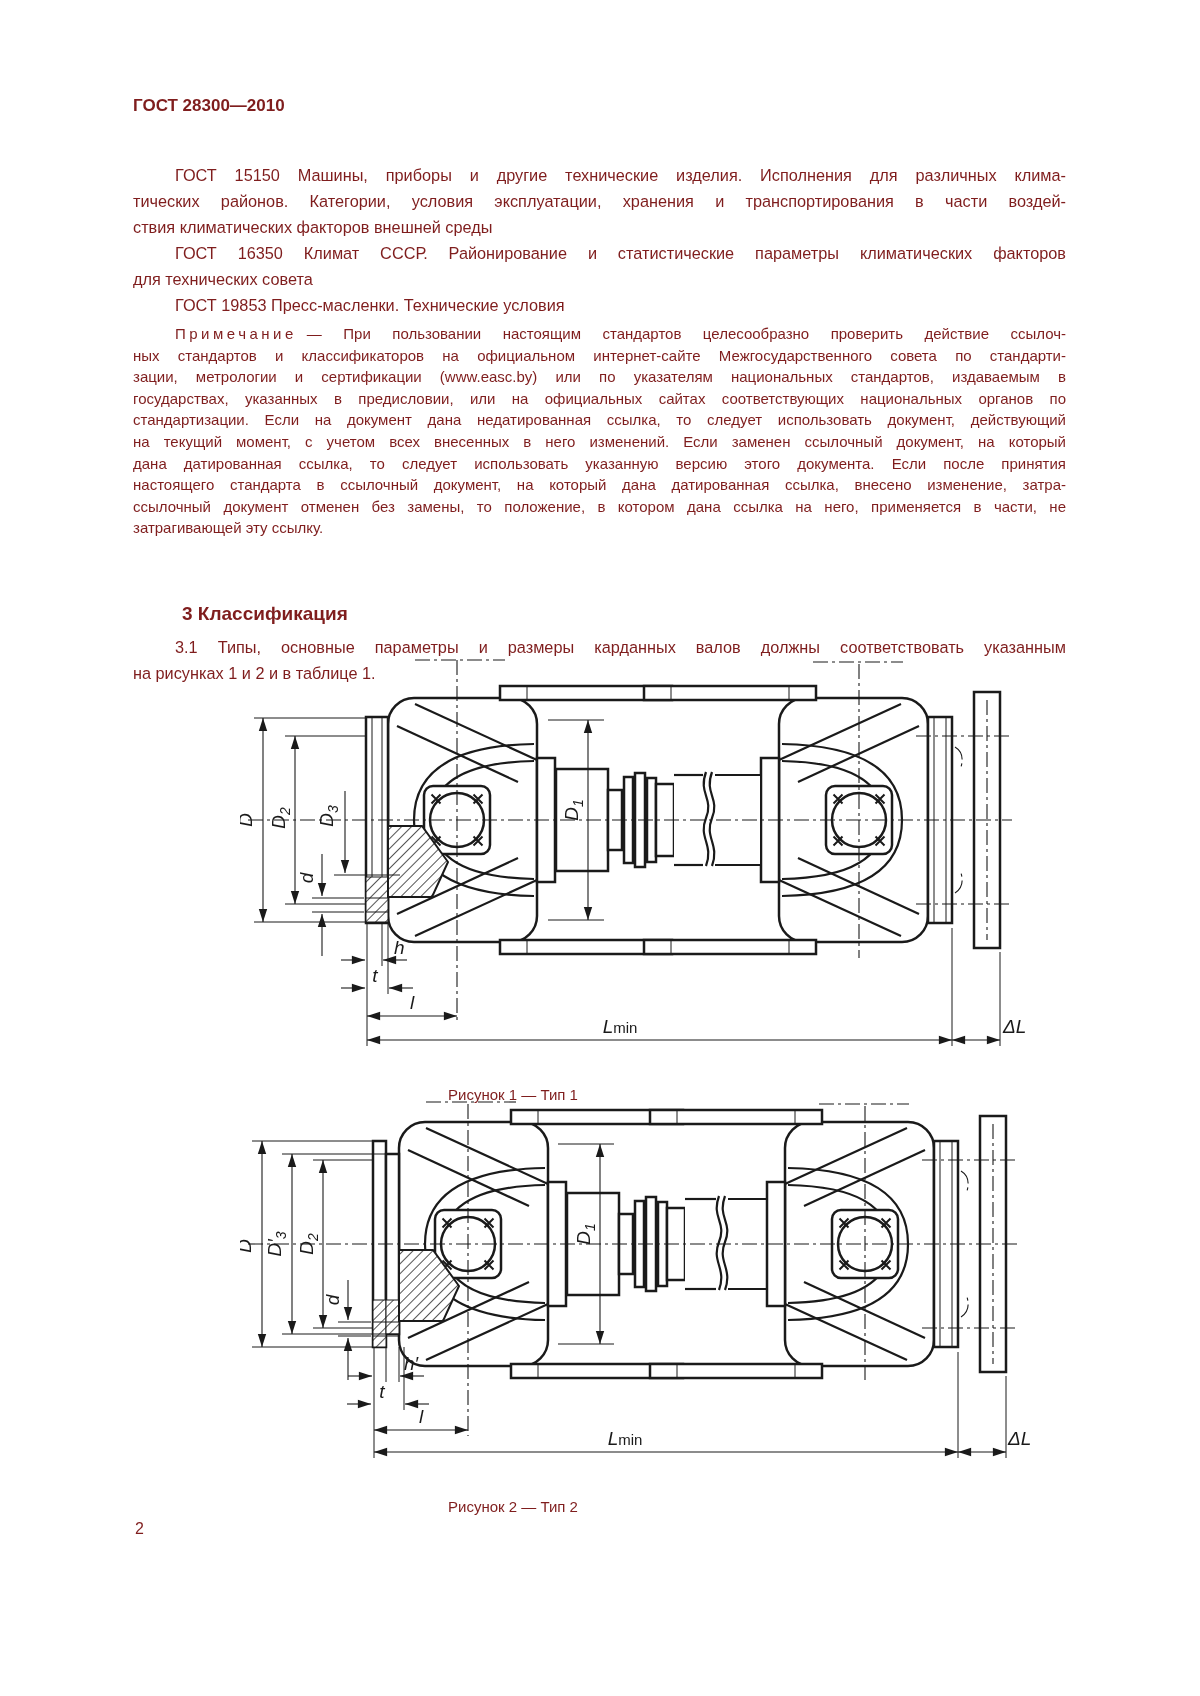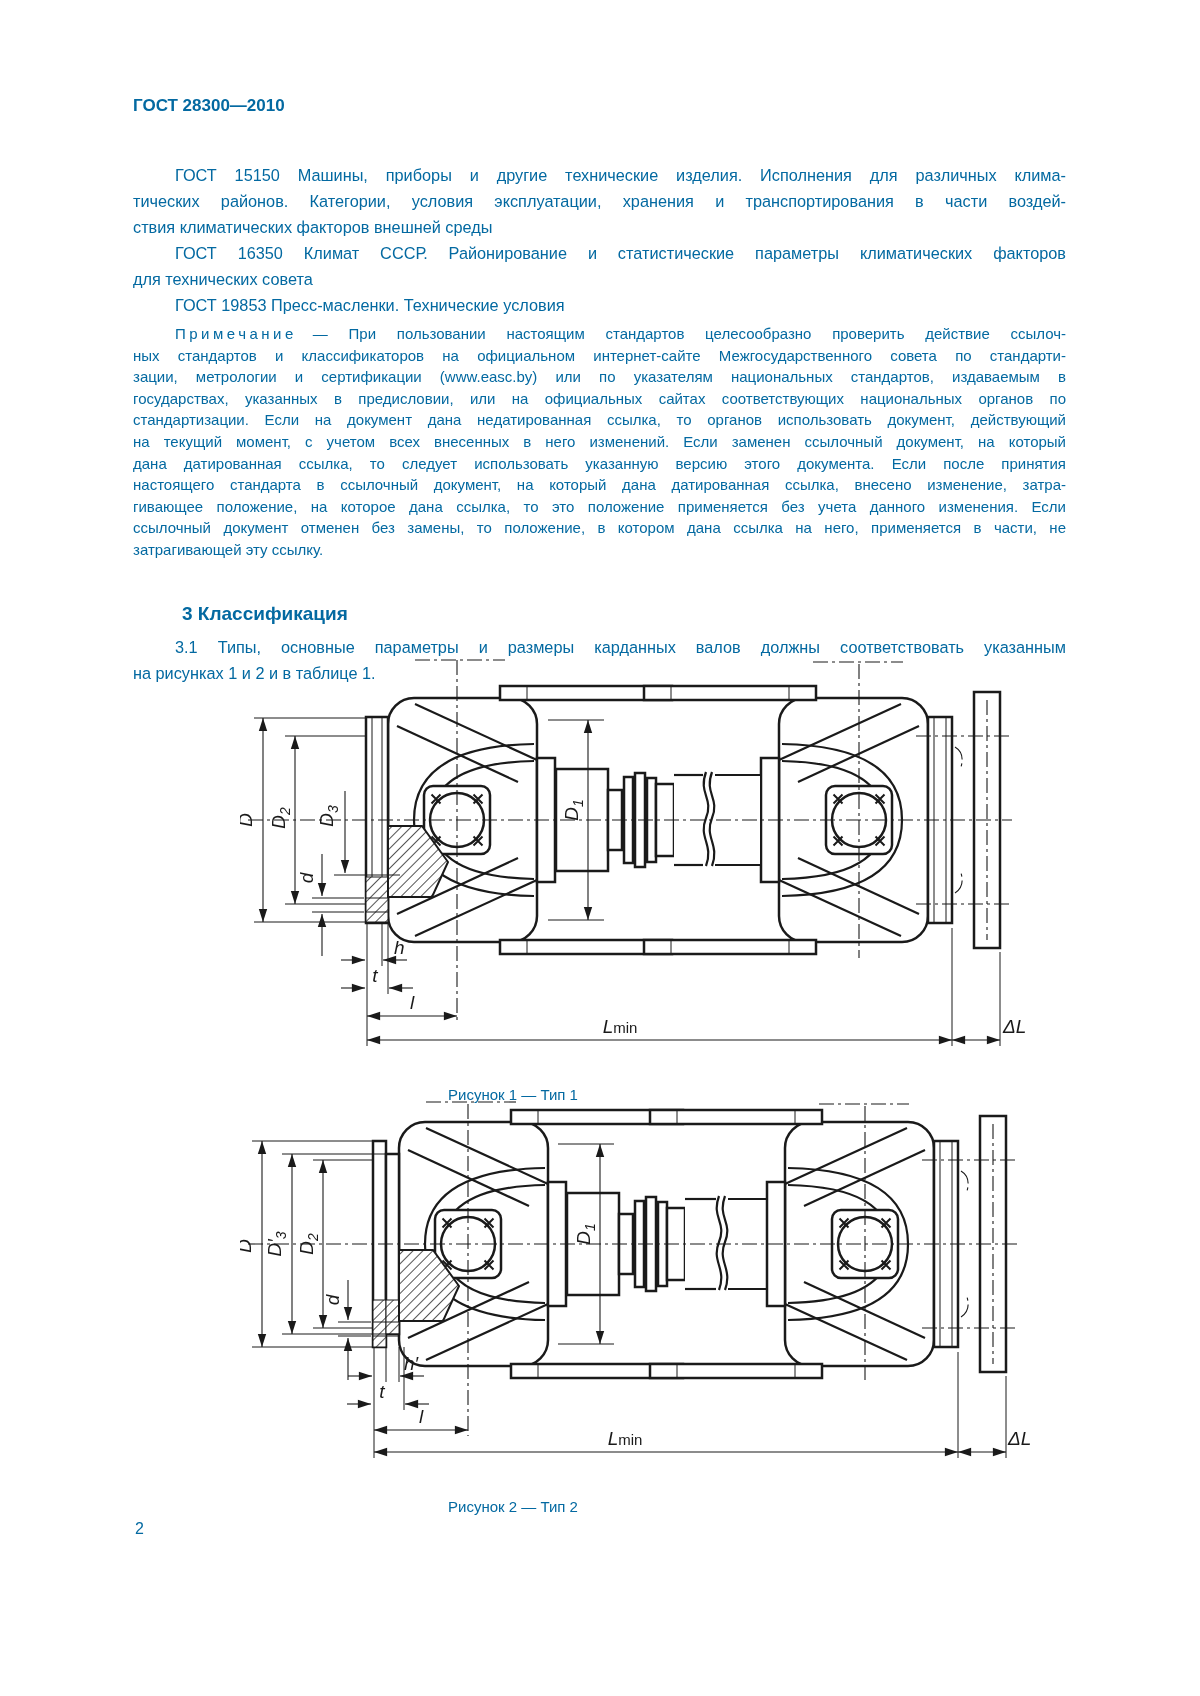--- a/index.html
+++ b/index.html
@@ -1,24 +1,24 @@
 <!DOCTYPE html>
 <html><head>
 <meta charset="utf-8">
 <style>
   html,body{margin:0;padding:0;background:#e8e8e8;}
   .page{position:relative;width:1200px;height:1696px;background:#ffffff;margin:0 auto;
-        font-family:"Liberation Sans",sans-serif;color:#0369a1;overflow:hidden;}
+        font-family:"Liberation Sans",sans-serif;color:#7f1d1d;overflow:hidden;}
   .hdr{position:absolute;left:133px;top:96px;font-size:17px;font-weight:bold;}
   .tb{position:absolute;left:133px;width:933px;font-size:16.3px;line-height:26px;}
   .note{position:absolute;left:133px;width:933px;font-size:15px;line-height:21.6px;}
   .ln{min-height:1em;}
   .j{text-align:justify;text-align-last:justify;}
   .ind{text-indent:42px;}
-  .lbl{letter-spacing:3.5px;margin-right:16px;}
+  .lbl{letter-spacing:3.5px;margin-right:10px;}
   .sect{position:absolute;left:133px;top:596px;width:933px;margin:7px;font-size:19px;font-weight:bold;text-indent:42px;}
   .cap{position:absolute;left:513px;transform:translateX(-50%);font-size:15px;white-space:nowrap;}
   .pgnum{position:absolute;left:135px;top:1520px;font-size:16px;}
   .figwrap{position:absolute;left:240px;}
   svg{display:block;}
   .o{fill:#ffffff;stroke:#1a1a1a;stroke-width:2.5px;}
   .o2{fill:none;stroke:#1a1a1a;stroke-width:2.2px;}
   .tl{fill:none;stroke:#1a1a1a;stroke-width:1px;}
   .dm{fill:none;stroke:#1a1a1a;stroke-width:1.1px;}
   .cl{fill:none;stroke:#1a1a1a;stroke-width:1.1px;stroke-dasharray:15 4 3 4;}
@@ -47,25 +47,24 @@
 
   <div class="tb" style="top:292px">
     <div class="ln ind">ГОСТ 19853 Пресс-масленки. Технические условия</div>
   </div>
 
   <div class="note" style="top:323px">
     <div class="ln j ind"><span class="lbl">Примечание</span><span>— При пользовании настоящим стандартов целесообразно проверить действие ссылоч-</span></div>
     <div class="ln j">ных стандартов и классификаторов на официальном интернет-сайте Межгосударственного совета по стандарти-</div>
     <div class="ln j">зации, метрологии и сертификации (www.easc.by) или по указателям национальных стандартов, издаваемым в</div>
     <div class="ln j">государствах, указанных в предисловии, или на официальных сайтах соответствующих национальных органов по</div>
-    <div class="ln j">стандартизации. Если на документ дана недатированная ссылка, то органов использовать документ, действующий</div>
+    <div class="ln j">стандартизации. Если на документ дана недатированная ссылка, то следует использовать документ, действующий</div>
     <div class="ln j">на текущий момент, с учетом всех внесенных в него изменений. Если заменен ссылочный документ, на который</div>
     <div class="ln j">дана датированная ссылка, то следует использовать указанную версию этого документа. Если после принятия</div>
     <div class="ln j">настоящего стандарта в ссылочный документ, на который дана датированная ссылка, внесено изменение, затра-</div>
-    <div class="ln j">гивающее положение, на которое дана ссылка, то это положение применяется без учета данного изменения. Если</div>
     <div class="ln j">ссылочный документ отменен без замены, то положение, в котором дана ссылка на него, применяется в части, не</div>
     <div class="ln">затрагивающей эту ссылку.</div>
   </div>
 
   <h2 class="sect">3 Классификация</h2>
 
   <div class="tb" style="top:634px">
     <div class="ln j ind">3.1 Типы, основные параметры и размеры карданных валов должны соответствовать указанным</div>
     <div class="ln">на рисунках 1 и 2 и в таблице 1.</div>
   </div>

